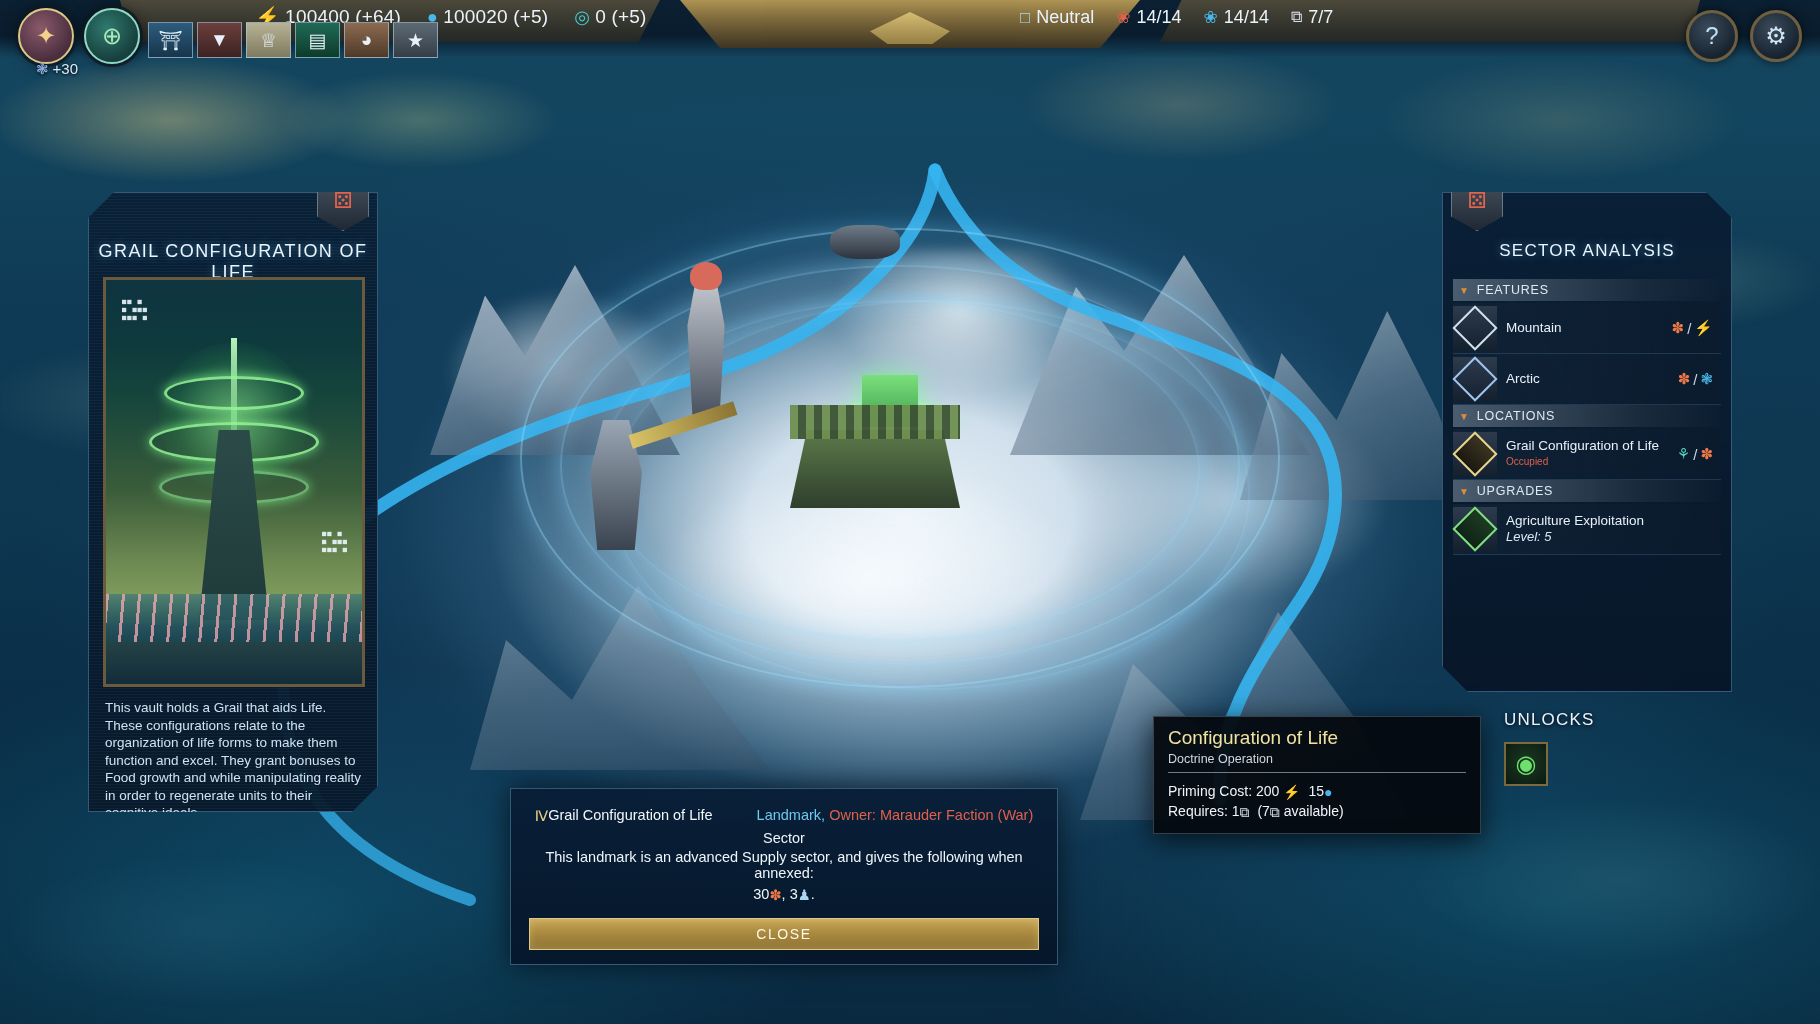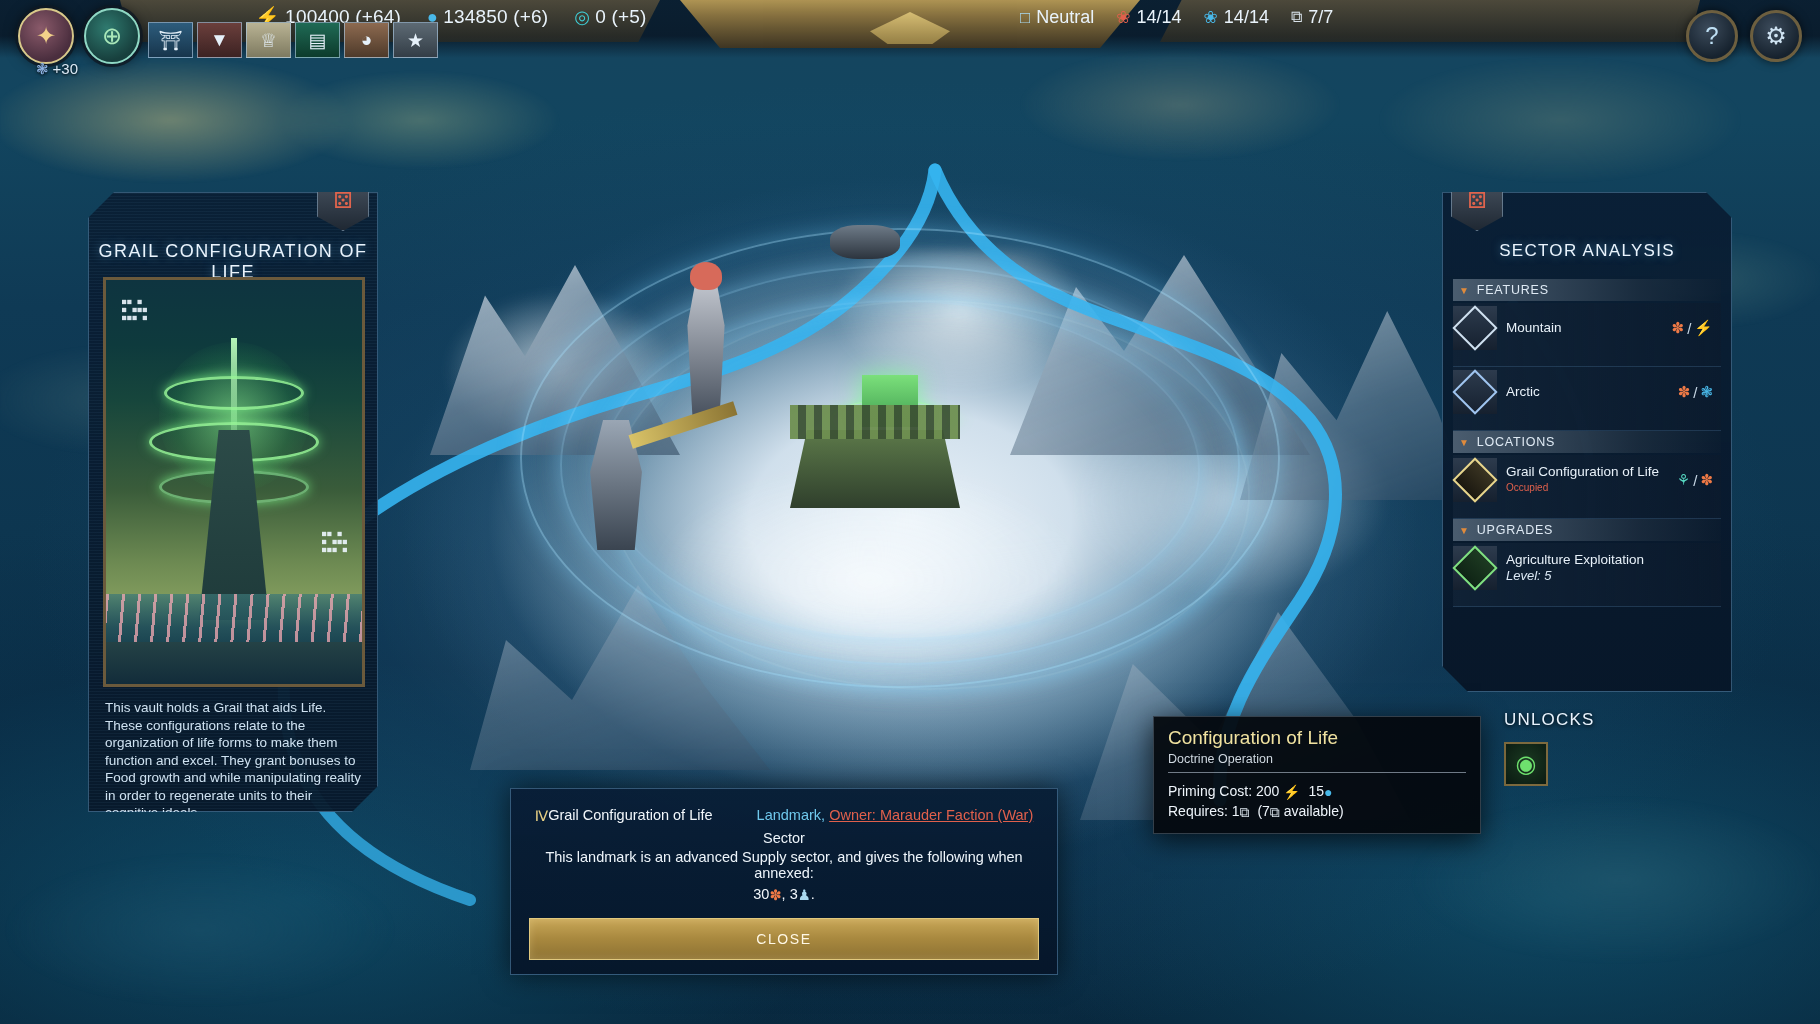--- a/index.html
+++ b/index.html
@@ -243,21 +243,21 @@
     text-shadow: 0 0 8px rgba(90,170,220,0.6);
   }
   .rp-list { position: absolute; left: 10px; right: 10px; top: 86px; }
   .sec-head {
     display: flex; align-items: center; gap: 7px; height: 22px; padding-left: 6px;
     background: linear-gradient(90deg, rgba(86,104,122,0.85), rgba(40,56,72,0.5) 70%, rgba(20,34,48,0.2));
     color: #dfeaf4; font-size: 12.5px; letter-spacing: .8px; margin-bottom: 2px;
   }
   .sec-head .tri { color: #e08b3c; font-size: 10px; }
   .row {
-    display: flex; align-items: center; gap: 9px; min-height: 46px; padding: 3px 8px 16px 0;
+    display: flex; align-items: center; gap: 9px; min-height: 46px; padding: 3px 8px 3px 0;
     background: linear-gradient(90deg, rgba(16,34,54,0.9), rgba(12,26,44,0.55));
     border-bottom: 1px solid rgba(70,110,145,0.35);
   }
   .row-ico {
     width: 44px; height: 44px; flex: 0 0 44px;
     display: flex; align-items: center; justify-content: center;
     background: linear-gradient(180deg, rgba(48,62,80,0.9), rgba(22,32,46,0.9));
   }
   .diamond {
     width: 32px; height: 32px; transform: rotate(45deg);
@@ -299,26 +299,26 @@
   
   .bottom-dialog {
     position: absolute; left: 510px; top: 788px; width: 548px; z-index: 35;
     background: linear-gradient(180deg, rgba(8,30,54,0.96), rgba(6,22,42,0.97));
     border: 1px solid rgba(90,140,180,0.55);
     padding: 18px 16px 14px 16px;
     box-shadow: 0 0 26px rgba(0,0,0,0.6);
   }
   .bd-line1 { text-align: center; color: #f2f7fb; font-size: 14.5px; }
   .bd-line1 .lm { color: #6fc8ec; margin-left: 40px; }
-  .bd-line1 .own { color: #e0604c; text-decoration: underline; }
+  .bd-line1 .own { color: #e0604c; }
   .bd-line2 { text-align: center; color: #eef5fb; font-size: 14.5px; margin-top: 6px; }
   .bd-line3 { text-align: center; color: #eef5fb; font-size: 14.5px; margin-top: 3px; }
   .bd-stats { text-align: center; color: #f2f7fb; font-size: 14.5px; margin-top: 3px; line-height: 20px; }
   .close-btn {
-    margin: 14px 2px 0 2px; height: 42px;
+    margin: 14px 2px 0 2px; height: 32px;
     background: linear-gradient(180deg, #c8a758 0%, #a9893f 48%, #8d7233 100%);
     border: 1px solid #e0c87e;
     display: flex; align-items: center; justify-content: center;
     color: #fff8e6; font-size: 14px; letter-spacing: 1.6px;
     box-shadow: inset 0 0 8px rgba(255,235,170,0.25);
   }
 
   .ico { display: inline-block; line-height: 1; vertical-align: -1px; }
   .c-energy { color: #f3d44b; }
   .c-mana { color: #49b8e8; }
@@ -404,21 +404,21 @@
         </div>
     </div>
 
     <div class="res-strip">
       <div class="res-item">
         <span class="ico c-energy" style="font-size:20px;">⚡</span>
         <span class="res-val">100400 (+64)</span>
       </div>
       <div class="res-item">
         <span class="ico c-mana" style="font-size:18px;">●</span>
-        <span class="res-val">134850 (+6)</span>
+        <span class="res-val">100020 (+5)</span>
       </div>
       <div class="res-item">
         <span class="ico c-know" style="font-size:18px;">◎</span>
         <span class="res-val">0 (+5)</span>
       </div>
     </div>
 
     <div class="status-strip">
       <div class="status-item">
         <span class="ico c-pop" style="font-size:17px;">□</span>

